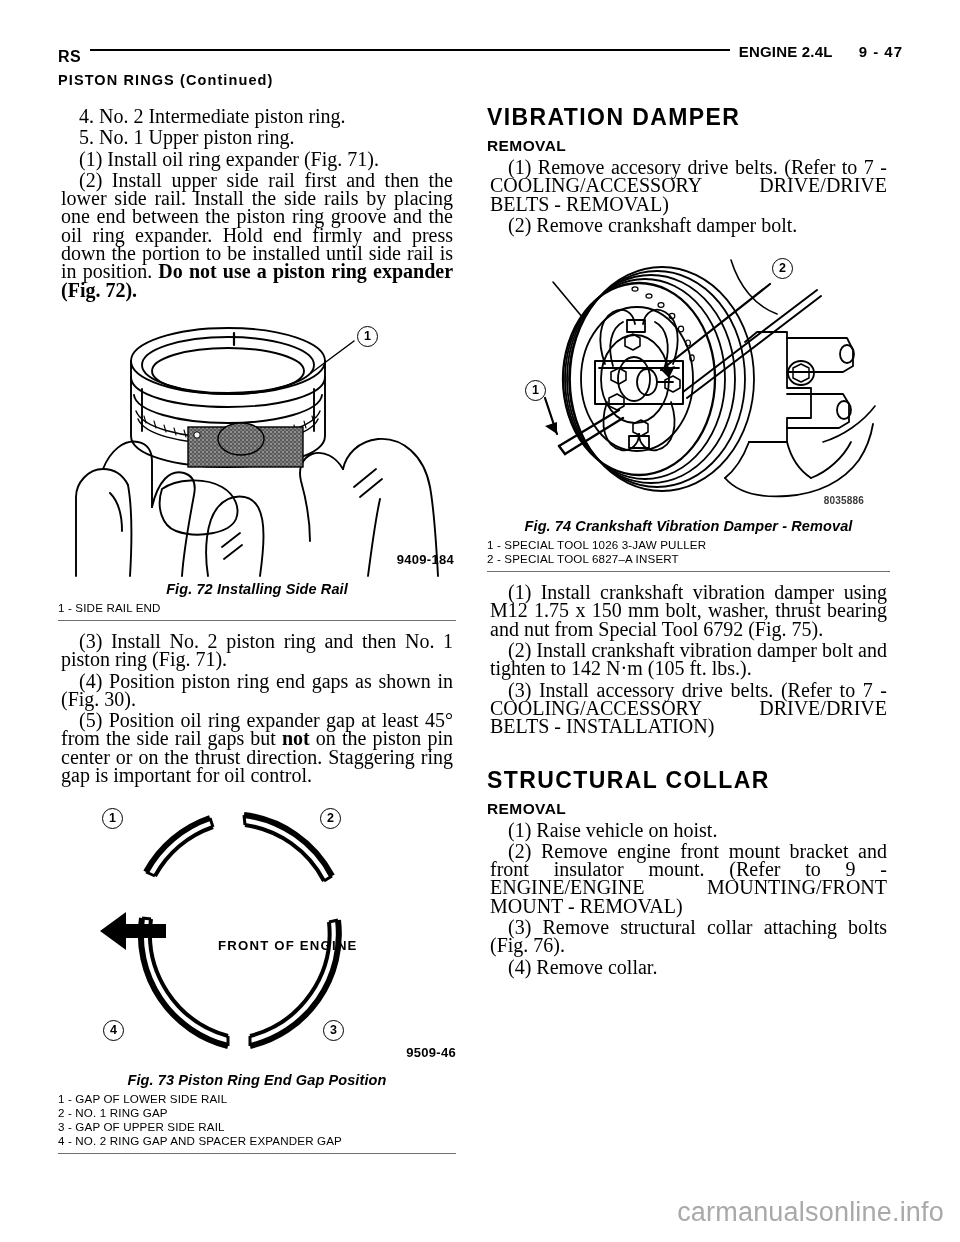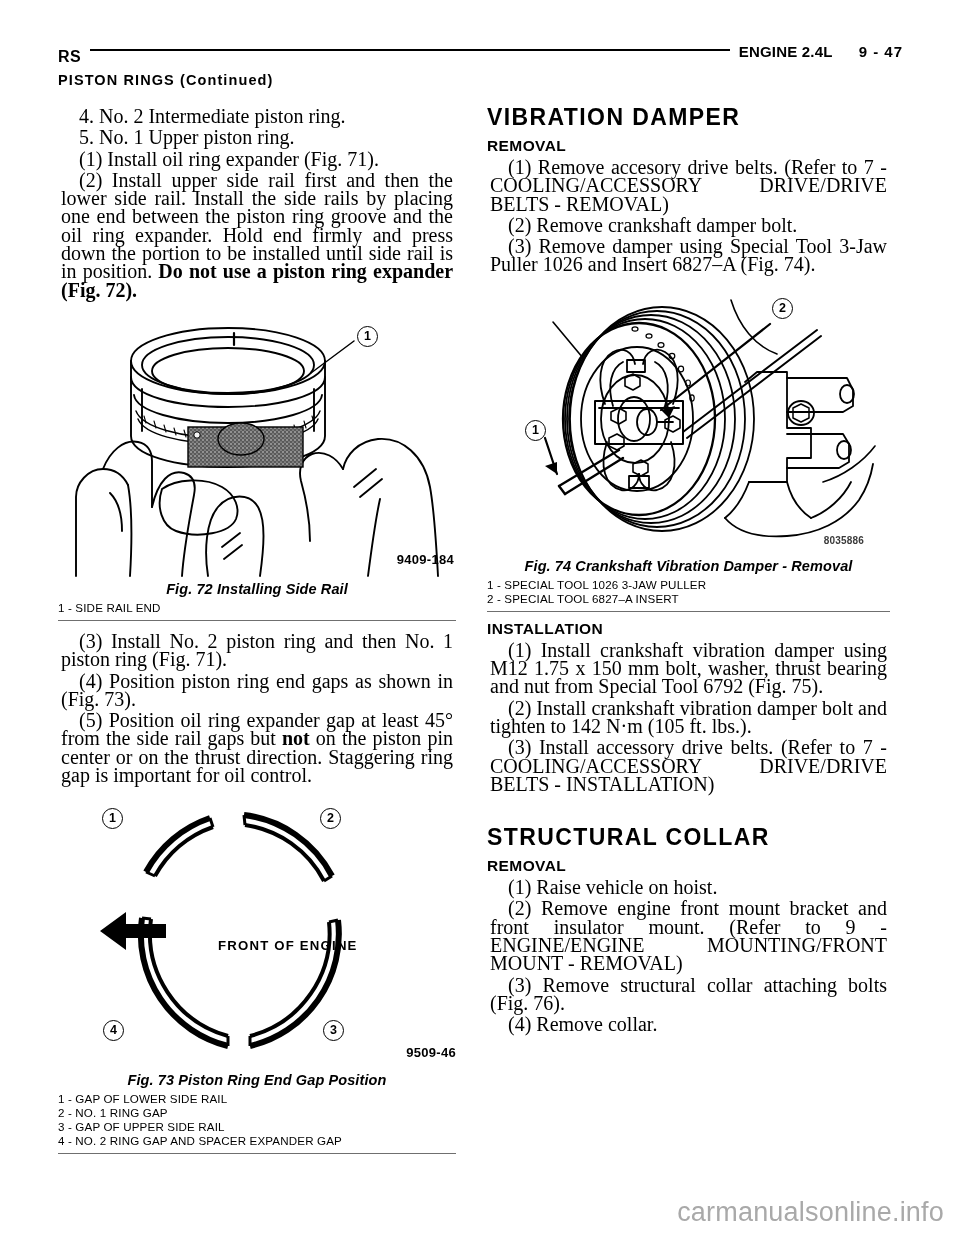--- a/index.html
+++ b/index.html
@@ -290,21 +290,21 @@
     </div>
     <div class="fig-caption">Fig. 72 Installing Side Rail</div>
     <div class="legend">
       <div>1 - SIDE RAIL END</div>
     </div>
     <div class="rule-thin"></div>
   </div>
 
   <div class="gap-sm"></div>
   <p class="indent">(3) Install No. 2 piston ring and then No. 1 piston ring (Fig. 71).</p>
-  <p class="indent">(4) Position piston ring end gaps as shown in (Fig. 73).</p>
+  <p class="indent">(4) Position piston ring end gaps as shown in (Fig. 30).</p>
   <p class="indent"><span>(5) Position oil ring expander gap at least 45° from the side rail gaps but </span><b>not</b><span> on the piston pin center or on the thrust direction. Staggering ring gap is important for oil control.</span></p>
 
   <div class="figure" style="margin-top:14px;">
     <div class="ringgap">
       <svg width="398" height="272" viewBox="0 0 398 272">
         <g fill="none" stroke="#000" stroke-linecap="butt">
 
           <path d="M 152 20 A 115 115 0 0 0 88 74" stroke-width="6"></path>
           <path d="M 155 29 A 106 106 0 0 0 97 78" stroke-width="4"></path>
           <path d="M 152 20 L 155 29" stroke-width="3"></path>
@@ -347,21 +347,20 @@
     <div class="rule-thin"></div>
   </div>
 </div>
 
 <div class="col col-right">
 
   <h1 class="major">VIBRATION DAMPER</h1>
   <h2 class="sub">REMOVAL</h2>
   <p class="indent">(1) Remove accesory drive belts. (Refer to 7 - COOLING/ACCESSORY DRIVE/DRIVE BELTS - REMOVAL)</p>
   <p class="indent">(2) Remove crankshaft damper bolt.</p>
-  <p class="indent">(3) Remove damper using Special Tool 3-Jaw Puller 1026 and Insert 6827–A (Fig. 74).</p>
 
   <div class="figure" style="margin-top:12px;">
     <div class="fig-art" style="height:272px;">
       <div class="callout" style="left:285px; top:12px;">2</div>
       <div class="callout" style="left:38px; top:134px;">1</div>
       <svg width="403" height="272" viewBox="0 0 403 272">
         <g fill="none" stroke="#000" stroke-width="1.8" stroke-linejoin="round" stroke-linecap="round">
 
           <ellipse cx="175" cy="133" rx="92" ry="112"></ellipse>
           <ellipse cx="170" cy="133" rx="88" ry="108"></ellipse>
@@ -444,21 +443,20 @@
     </div>
     <div class="fig-caption">Fig. 74 Crankshaft Vibration Damper - Removal</div>
     <div class="legend">
       <div>1 - SPECIAL TOOL 1026 3-JAW PULLER</div>
       <div>2 - SPECIAL TOOL 6827–A INSERT</div>
     </div>
     <div class="rule-thin"></div>
   </div>
 
   <div class="gap-sm"></div>
-  <h2 class="sub">INSTALLATION</h2>
   <p class="indent">(1) Install crankshaft vibration damper using M12 1.75 x 150 mm bolt, washer, thrust bearing and nut from Special Tool 6792 (Fig. 75).</p>
   <p class="indent">(2) Install crankshaft vibration damper bolt and tighten to 142 N·m (105 ft. lbs.).</p>
   <p class="indent">(3) Install accessory drive belts. (Refer to 7 - COOLING/ACCESSORY DRIVE/DRIVE BELTS - INSTALLATION)</p>
 
   <div class="gap-lg"></div>
   <h1 class="major">STRUCTURAL COLLAR</h1>
   <h2 class="sub">REMOVAL</h2>
   <p class="indent">(1) Raise vehicle on hoist.</p>
   <p class="indent">(2) Remove engine front mount bracket and front insulator mount. (Refer to 9 - ENGINE/ENGINE MOUNTING/FRONT MOUNT - REMOVAL)</p>
   <p class="indent">(3) Remove structural collar attaching bolts (Fig. 76).</p>

